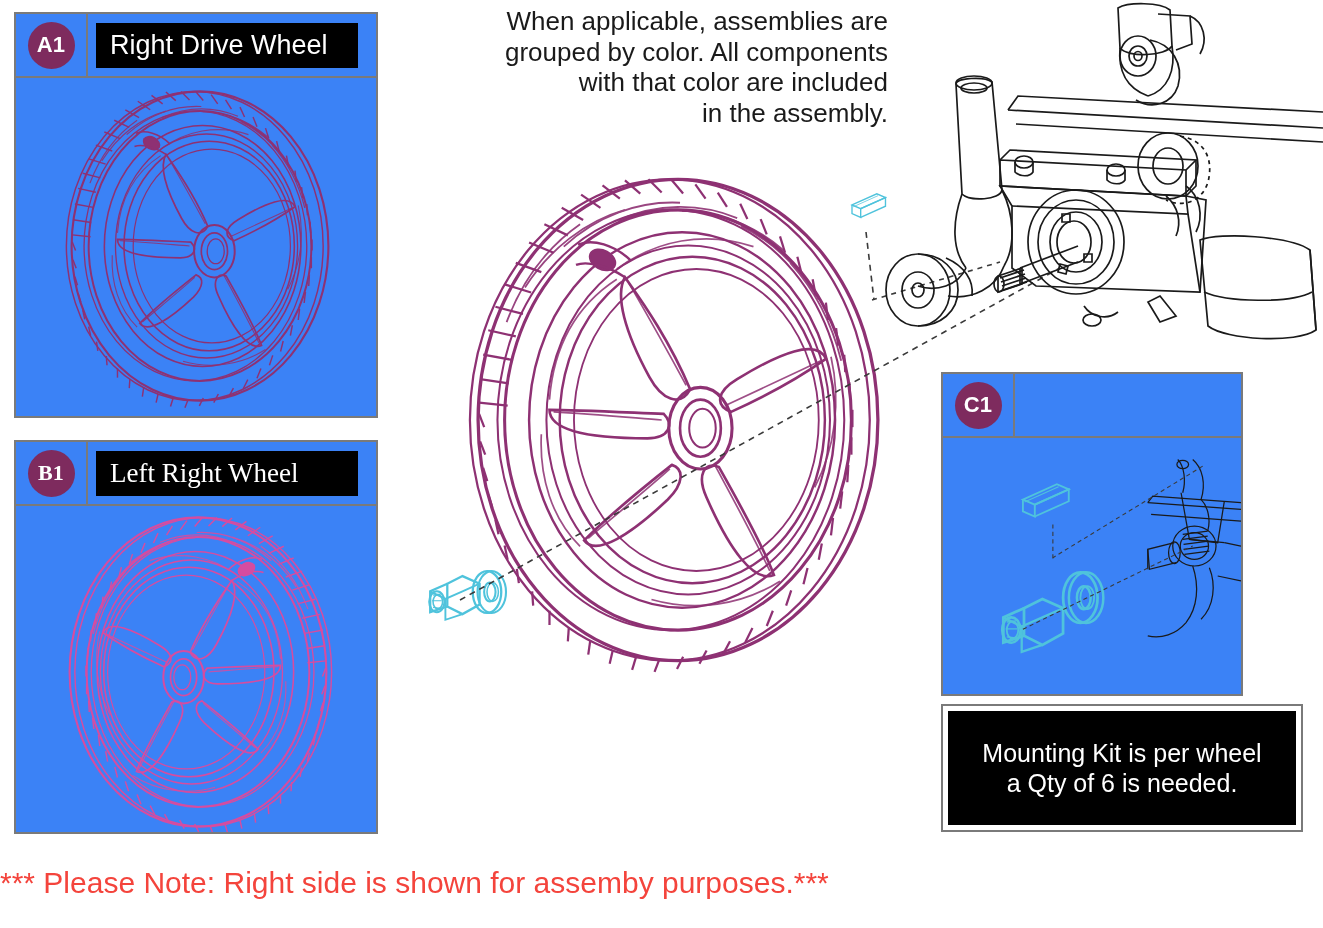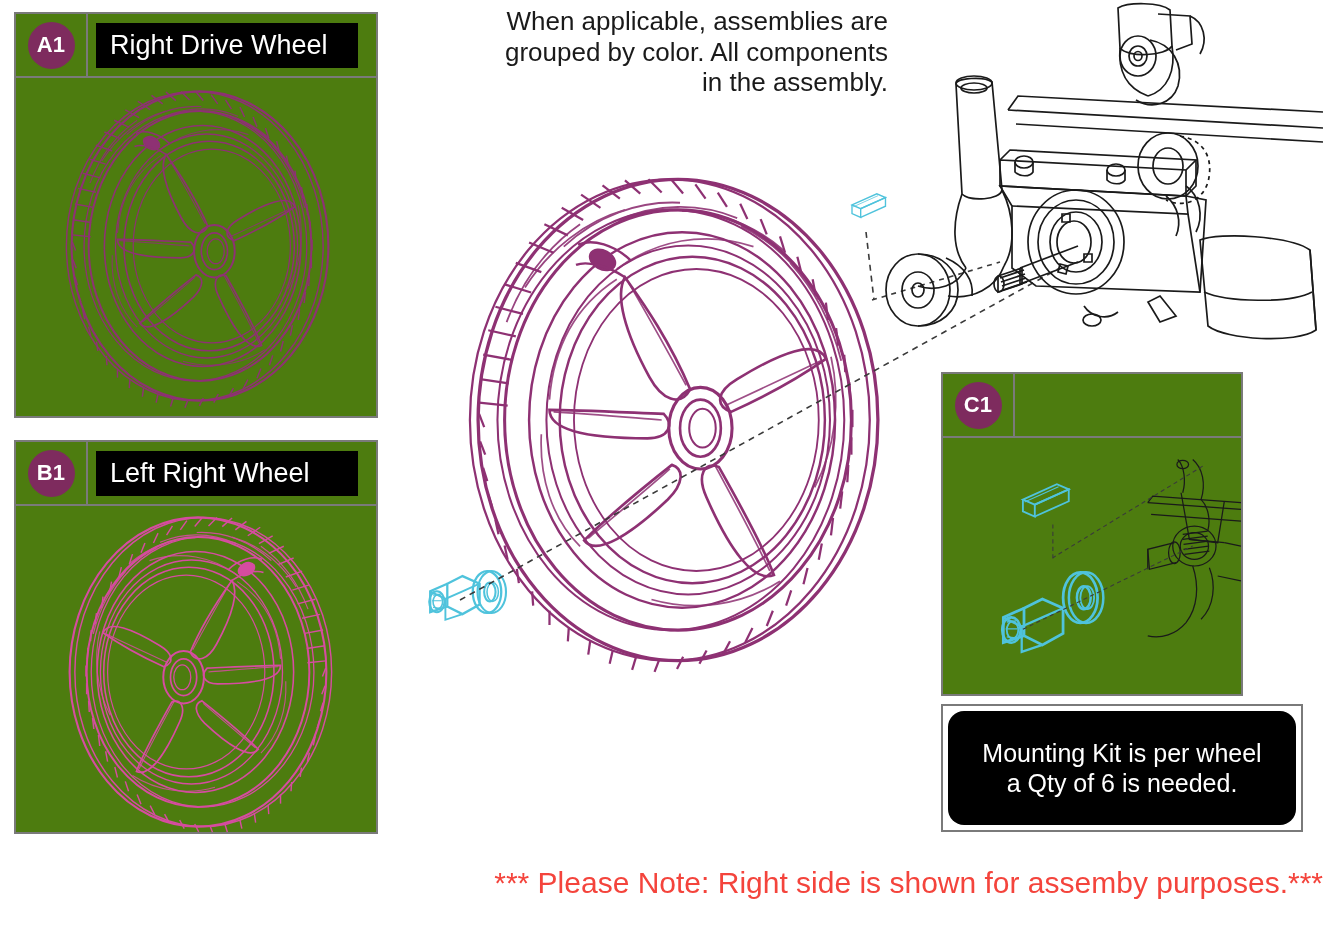--- a/index.html
+++ b/index.html
@@ -1,19 +1,19 @@
 <!DOCTYPE html>
 <html><head>
 <meta charset="utf-8">
 <style>
   html,body{margin:0;padding:0;background:#ffffff;}
   body{width:1323px;height:928px;position:relative;overflow:hidden;
        font-family:"Liberation Sans","DejaVu Sans",sans-serif;}
 
-  .panel{position:absolute;box-sizing:border-box;border:2px solid #7a7a7a;background:#4d7c0f;}
+  .panel{position:absolute;box-sizing:border-box;border:2px solid #7a7a7a;background:#3b82f6;}
 
   
   .pnl-head{position:absolute;left:0;top:0;right:0;height:64px;
             box-sizing:border-box;border-bottom:2px solid #7a7a7a;
             display:flex;align-items:center;}
   .badge-cell{width:72px;height:100%;box-sizing:border-box;
               border-right:2px solid #7a7a7a;display:flex;align-items:center;justify-content:center;}
   .badge{width:47px;height:47px;border-radius:50%;background:#7e2b5e;
          color:#ffffff;display:flex;align-items:center;justify-content:center;
          font-size:22px;font-weight:bold;letter-spacing:.2px;}
@@ -21,53 +21,54 @@
             padding:0 18px 0 8px;box-sizing:border-box;}
   .titlebox{background:#000;color:#fff;width:100%;height:45px;
             display:flex;align-items:center;padding-left:14px;box-sizing:border-box;
             font-size:27px;white-space:nowrap;}
 
   .art{position:absolute;left:0;right:0;bottom:0;top:64px;overflow:hidden;}
   .art svg{display:block;width:100%;height:100%;}
 
   
   #panelA{left:14px;  top:12px;  width:364px; height:406px;}
-  #panelB{left:14px;  top:440px; width:364px; height:394px;}
+  #panelB{left:14px;  top:440px; width:364px; height:394px;font-family:Liberation Serif, serif;}
   #panelC{left:941px; top:372px; width:302px; height:324px;}
 
   
   #panelC .titlebox{width:calc(100% + 4px);}
 
   
   #topnote{position:absolute;left:388px;top:6px;width:500px;
            text-align:right;font-size:26px;line-height:1.18;color:#1a1a1a;}
 
   
   #kitnote{position:absolute;left:941px;top:704px;width:362px;height:128px;
            box-sizing:border-box;border:2px solid #7a7a7a;background:#fff;
            padding:5px;}
   #kitnote .inner{background:#000;color:#fff;width:100%;height:100%;
            box-sizing:border-box;display:flex;flex-direction:column;
            align-items:center;justify-content:center;text-align:center;
-           font-size:25px;line-height:1.2;border-radius:16px;}
-
-  
-  #footnote{position:absolute;left:0;top:866px;width:1323px;text-align:right;
+           font-size:25px;line-height:1.2;}
+
+  
+  #footnote{position:absolute;left:0;top:866px;width:1323px;text-align:left;
             font-size:30px;color:#f4443c;}
 
   
   #stage{position:absolute;left:0;top:0;width:1323px;height:928px;
          pointer-events:none;}
 </style>
 </head>
 <body>
 
 <div id="topnote">
   <div>When applicable, assemblies are</div>
   <div>grouped by color. All components</div>
+  <div>with that color are included</div>
   <div>in the assembly.</div>
 </div>
 
 <div id="stage">
 <svg viewBox="0 0 1323 928" width="1323" height="928" xmlns="http://www.w3.org/2000/svg">
   <defs>
 
     <g id="wheelArt">
 
       <ellipse cx="0" cy="0" rx="196" ry="236" fill="none" stroke-width="3.2"></ellipse>

